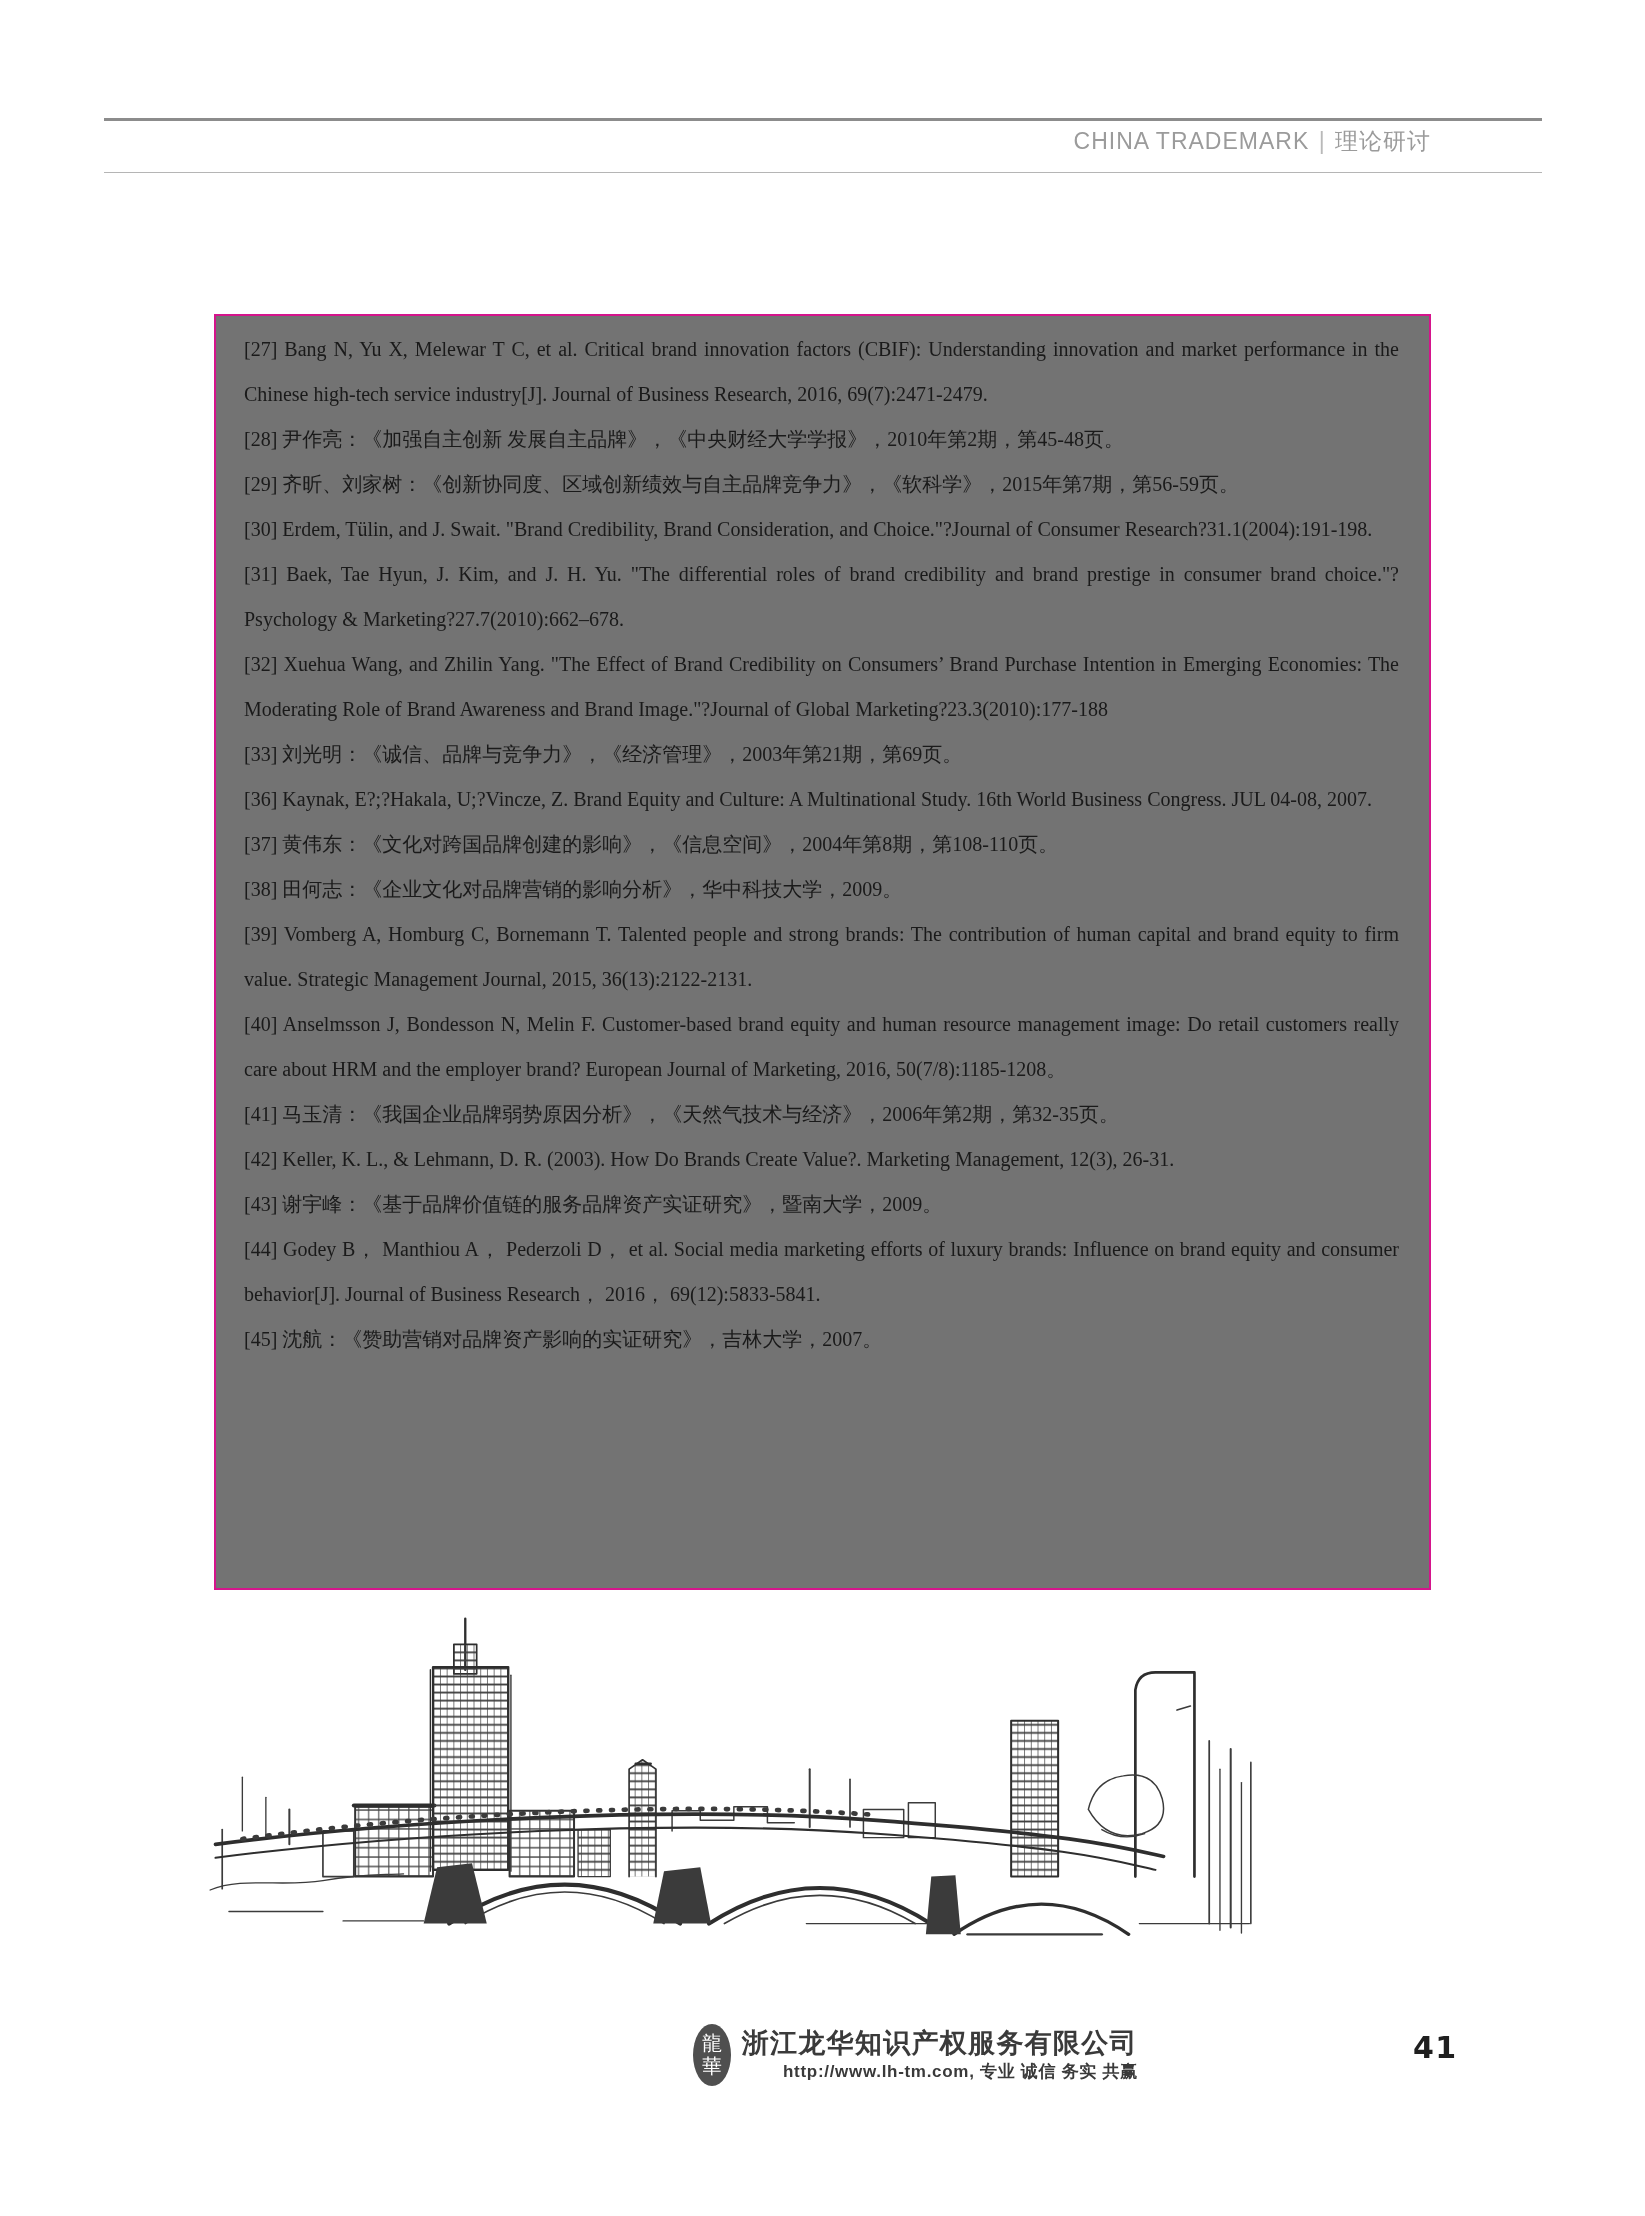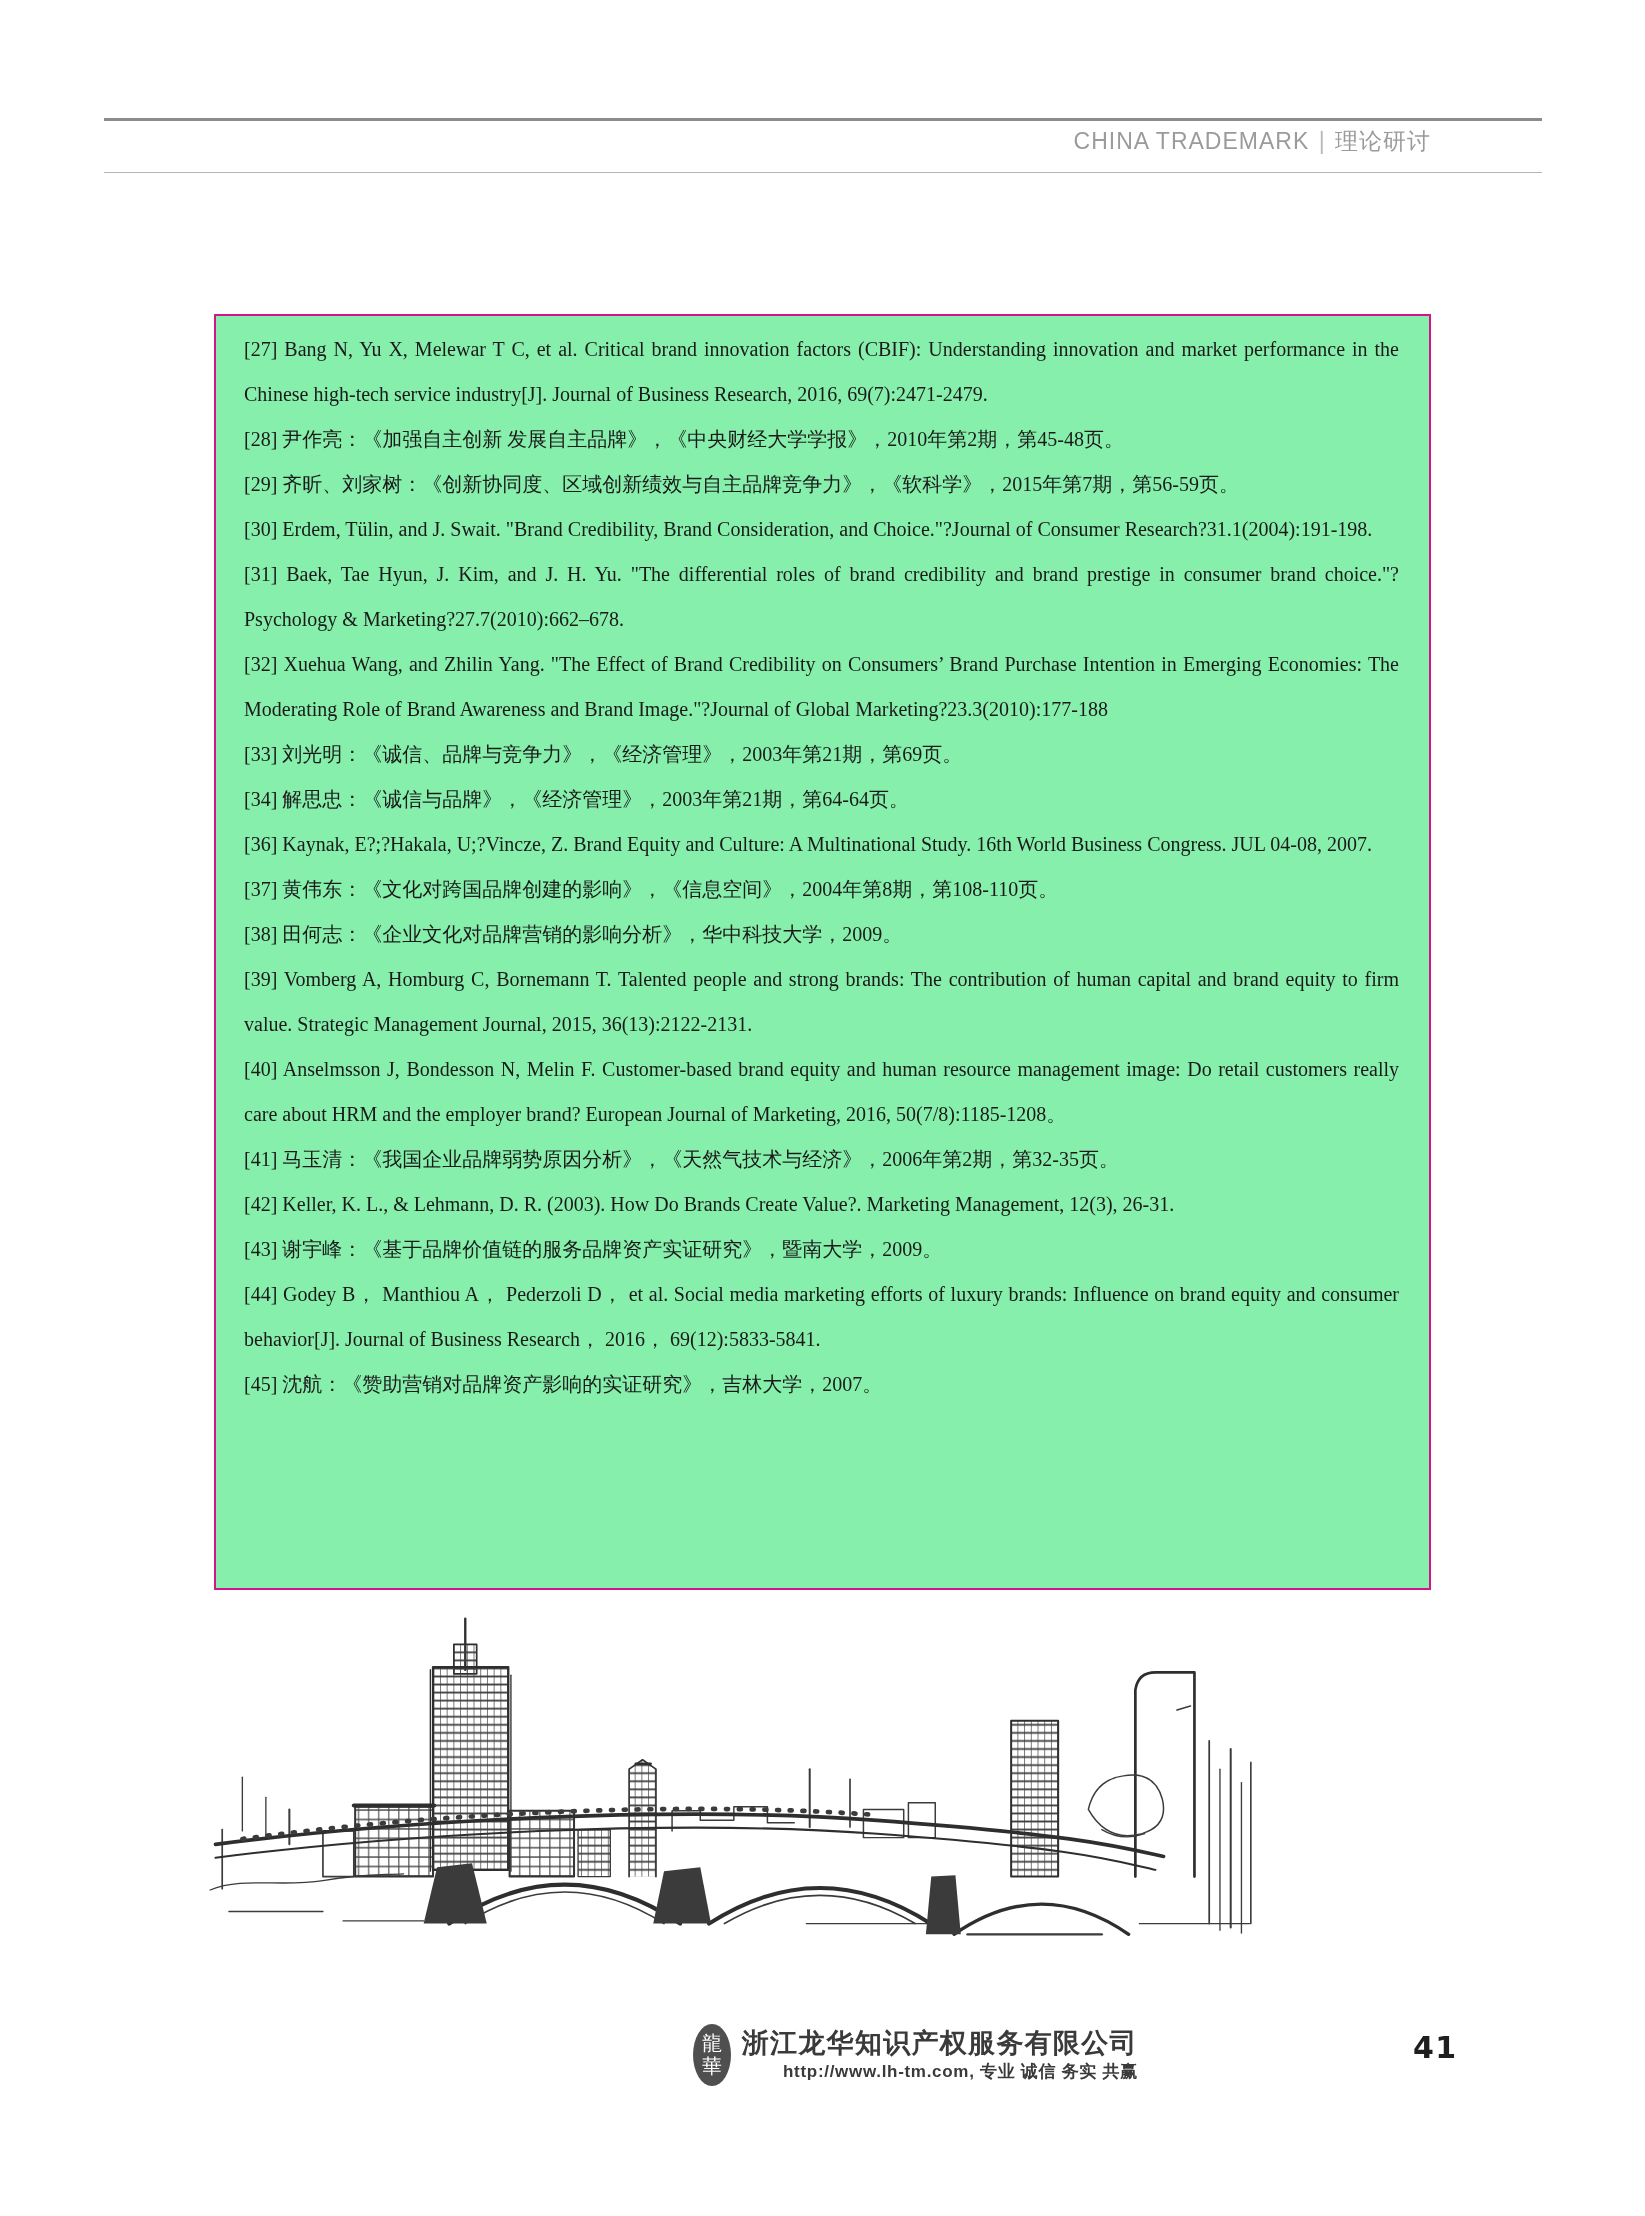--- a/index.html
+++ b/index.html
@@ -25,21 +25,21 @@
     font-size:23px;line-height:1;
     color:#9b9b9b;letter-spacing:1px;
     white-space:nowrap;
   }
   .header-text .sep{color:#b9b9b9;padding:0 9.4px;font-weight:300;}
   
   .refbox{
     position:absolute;left:214px;top:314px;
     width:1217px;height:1276px;
     box-sizing:border-box;
-    background:#86efac;
+    background:#737373;
     border:2.7px solid #d5148c;
     padding:10.7px 30px 0 28px;
     overflow:hidden;
   }
   .refbox p.ref{
     margin:0;
     font-size:20px;
     line-height:45px;
     color:#1a1a1a;
     text-align:justify;
@@ -94,21 +94,20 @@
   <div class="rule-bottom"></div>
 
   <div class="refbox">
       <p class="ref">[27] Bang N, Yu X, Melewar T C, et al. Critical brand innovation factors (CBIF): Understanding innovation and market performance in the Chinese high-tech service industry[J]. Journal of Business Research, 2016, 69(7):2471-2479.</p>
       <p class="ref">[28] 尹作亮：《加强自主创新 发展自主品牌》，《中央财经大学学报》，2010年第2期，第45-48页。</p>
       <p class="ref">[29] 齐昕、刘家树：《创新协同度、区域创新绩效与自主品牌竞争力》，《软科学》，2015年第7期，第56-59页。</p>
       <p class="ref">[30] Erdem, Tülin, and J. Swait. "Brand Credibility, Brand Consideration, and Choice."?Journal of Consumer Research?31.1(2004):191-198.</p>
       <p class="ref">[31] Baek, Tae Hyun, J. Kim, and J. H. Yu. "The differential roles of brand credibility and brand prestige in consumer brand choice."?Psychology &amp; Marketing?27.7(2010):662–678.</p>
       <p class="ref">[32] Xuehua Wang, and Zhilin Yang. "The Effect of Brand Credibility on Consumers’ Brand Purchase Intention in Emerging Economies: The Moderating Role of Brand Awareness and Brand Image."?Journal of Global Marketing?23.3(2010):177-188</p>
       <p class="ref">[33] 刘光明：《诚信、品牌与竞争力》，《经济管理》，2003年第21期，第69页。</p>
-      <p class="ref">[34] 解思忠：《诚信与品牌》，《经济管理》，2003年第21期，第64-64页。</p>
       <p class="ref">[36] Kaynak, E?;?Hakala, U;?Vincze, Z. Brand Equity and Culture: A Multinational Study. 16th World Business Congress. JUL 04-08, 2007.</p>
       <p class="ref">[37] 黄伟东：《文化对跨国品牌创建的影响》，《信息空间》，2004年第8期，第108-110页。</p>
       <p class="ref">[38] 田何志：《企业文化对品牌营销的影响分析》，华中科技大学，2009。</p>
       <p class="ref">[39] Vomberg A, Homburg C, Bornemann T. Talented people and strong brands: The contribution of human capital and brand equity to firm value. Strategic Management Journal, 2015, 36(13):2122-2131.</p>
       <p class="ref">[40] Anselmsson J, Bondesson N, Melin F. Customer-based brand equity and human resource management image: Do retail customers really care about HRM and the employer brand? European Journal of Marketing, 2016, 50(7/8):1185-1208。</p>
       <p class="ref">[41] 马玉清：《我国企业品牌弱势原因分析》，《天然气技术与经济》，2006年第2期，第32-35页。</p>
       <p class="ref">[42] Keller, K. L., &amp; Lehmann, D. R. (2003). How Do Brands Create Value?. Marketing Management, 12(3), 26-31.</p>
       <p class="ref">[43] 谢宇峰：《基于品牌价值链的服务品牌资产实证研究》，暨南大学，2009。</p>
       <p class="ref">[44] Godey B， Manthiou A， Pederzoli D， et al. Social media marketing efforts of luxury brands: Influence on brand equity and consumer behavior[J]. Journal of Business Research， 2016， 69(12):5833-5841.</p>
       <p class="ref">[45] 沈航：《赞助营销对品牌资产影响的实证研究》，吉林大学，2007。</p>

